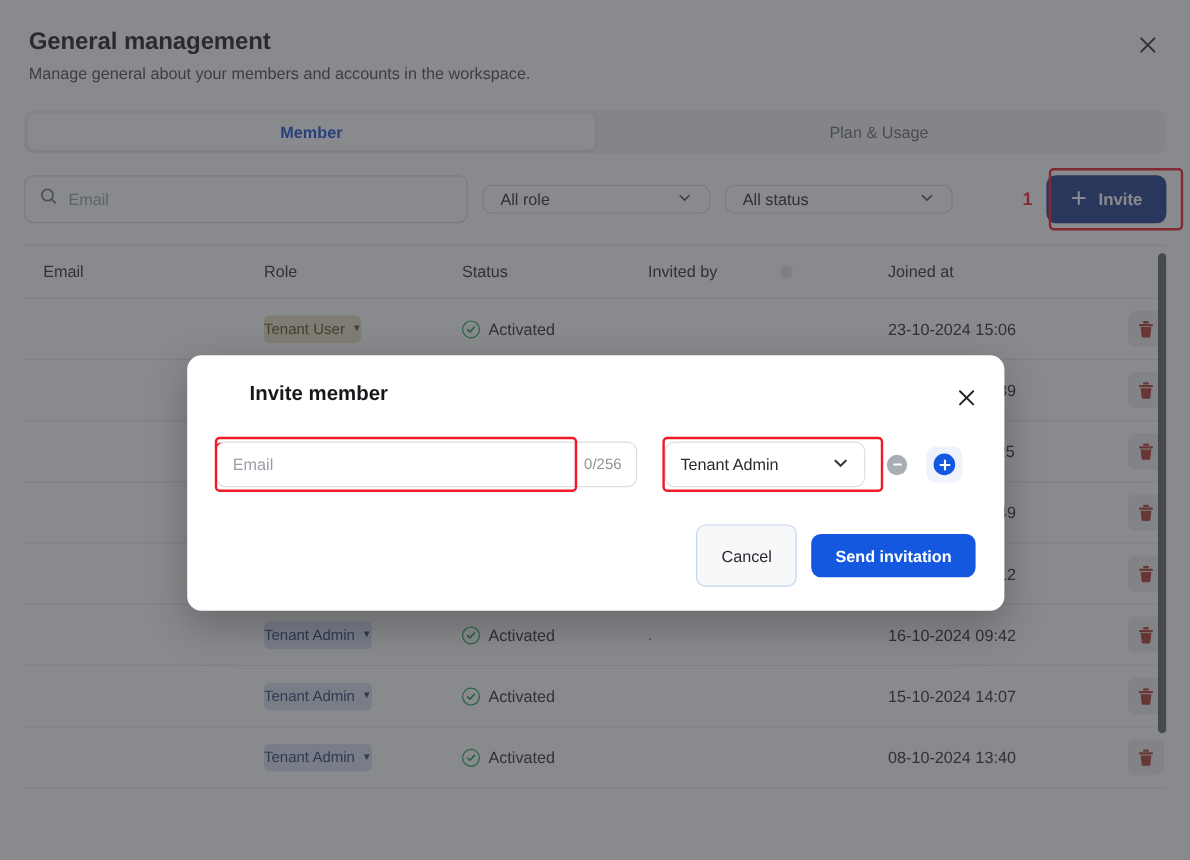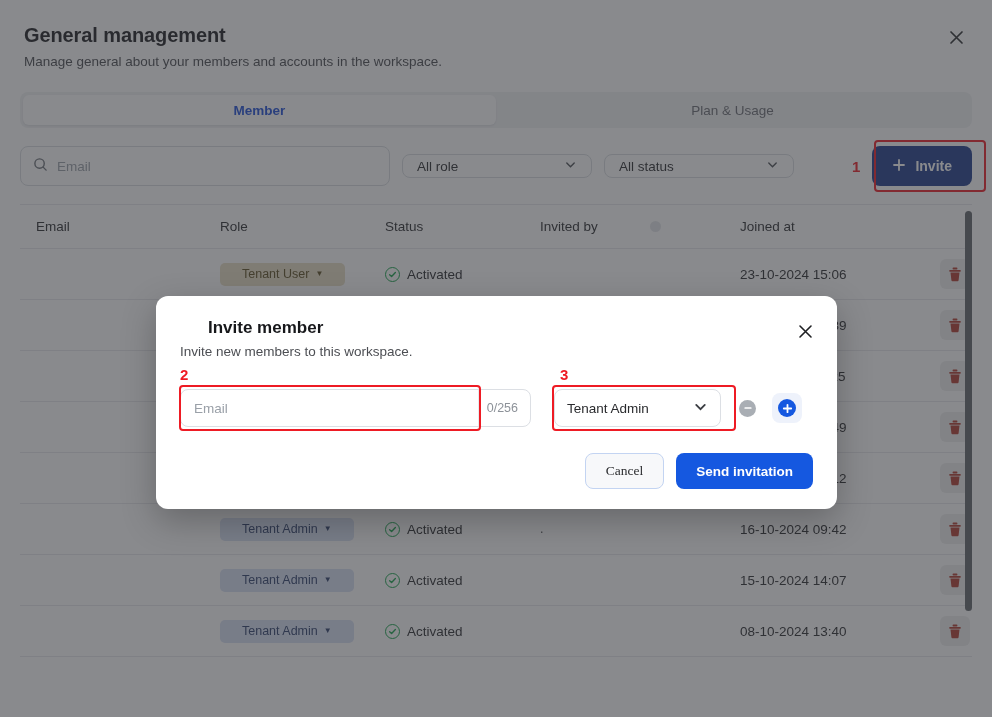--- a/index.html
+++ b/index.html
@@ -114,21 +114,21 @@
 
   .row {
     height: 51px; display: flex; align-items: center;
     border-bottom: 1px solid #e6e8eb;
   }
   .cell { font-size: 13.5px; color: #2a2b2e; }
   .email-cell { color: #4a4c50; font-size: 12px; }
 
   .role-pill {
     display: inline-flex; align-items: center; gap: 6px;
-    height: 23px; padding: 0 22px; border-radius: 5px;
+    height: 23px; padding: 0 0; border-radius: 5px;
     font-size: 12.5px; cursor: pointer;
   }
   .role-admin { background: #d7dff3; color: #2c3f6b; }
   .role-user  { background: #e6ddc4; color: #5d4f22; }
   .caret { font-size: 8px; line-height: 1; }
 
   .status-cell { display: flex; align-items: center; gap: 7px; }
   .check-ic {
     width: 15px; height: 15px; border-radius: 50%;
     border: 1.4px solid #16a34a; display:flex;
@@ -212,24 +212,24 @@
   .plus-circ {
     width: 18px; height:18px; border-radius:50%; background:#1558e0;
     display:flex;align-items:center;justify-content:center;
   }
 
   .m-actions {
     position: absolute; right: 24px; bottom: 20px;
     display: flex; align-items: center; gap: 12px;
   }
   .btn-cancel {
-    height: 36px; padding: 0 20px; border-radius: 8px;
+    height: 52px; padding: 0 20px; border-radius: 8px;
     border: 1px solid #c3d4f2; background: #f7f8fa;
     font-size: 13.5px; color: #2a2b2e; cursor: pointer;
-    font-family: Liberation Serif, serif;
+    font-family: Liberation Sans, sans-serif;
   }
   .btn-send {
     height: 36px; padding: 0 20px; border-radius: 8px;
     border: none; background: #1558e0; color: #fff;
     font-size: 13.5px; font-weight: bold; cursor: pointer;
     font-family: "Liberation Sans", sans-serif;
   }
 
   
   .m-ann-num {
@@ -561,21 +561,20 @@
     <div class="vtrack">
       <div class="vscroll"></div>
     </div>
   </div>
 </div>
 
 <div id="overlay"></div>
 
 <div id="modal">
   <div class="m-title">Invite member</div>
-  <div class="m-sub">Invite new members to this workspace.</div>
 
   <div class="m-close">
     <svg width="15" height="15" viewBox="0 0 15 15" fill="none" stroke="currentColor" stroke-width="1.6" stroke-linecap="round">
       <path d="M2 2 L13 13 M13 2 L2 13"></path>
     </svg>
   </div>
 
   <div class="m-ann-num" style="left:24px; top:70px;">2</div>
   <div class="m-ann-num" style="left:404px; top:70px;">3</div>
 

